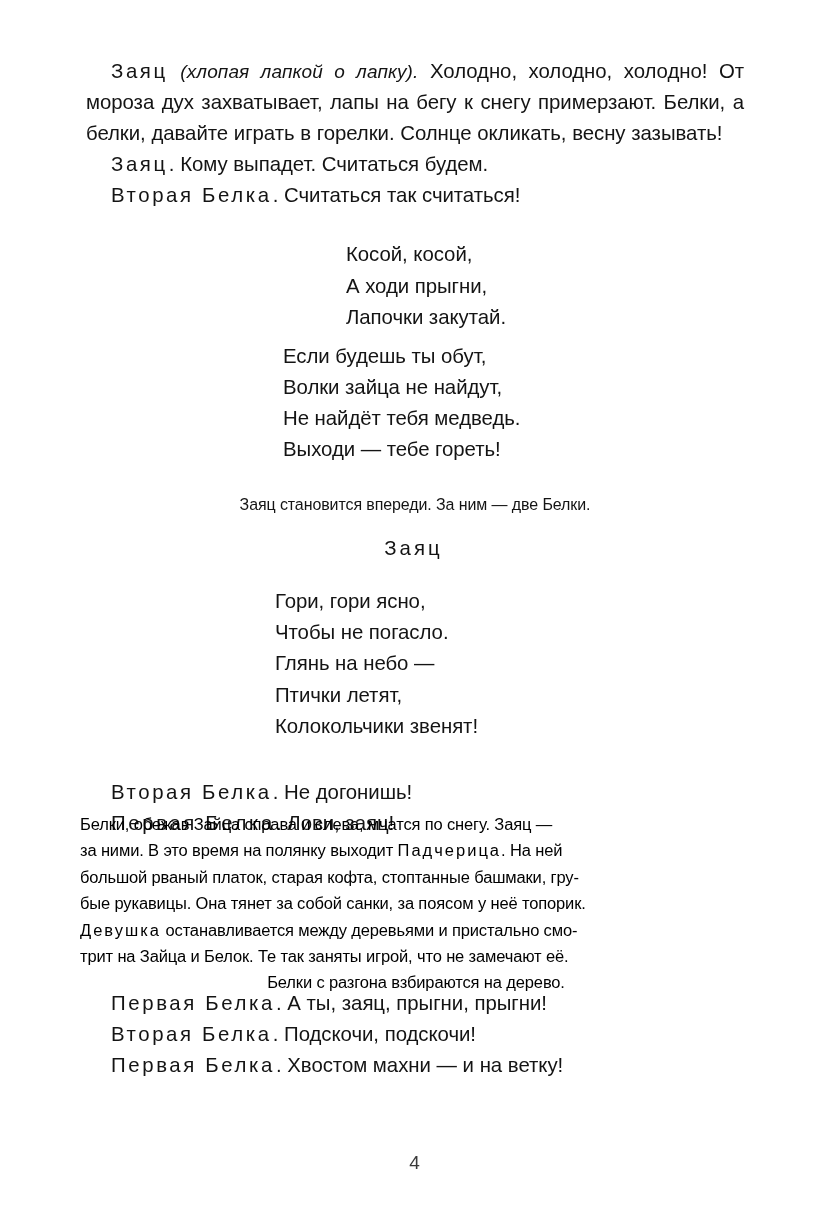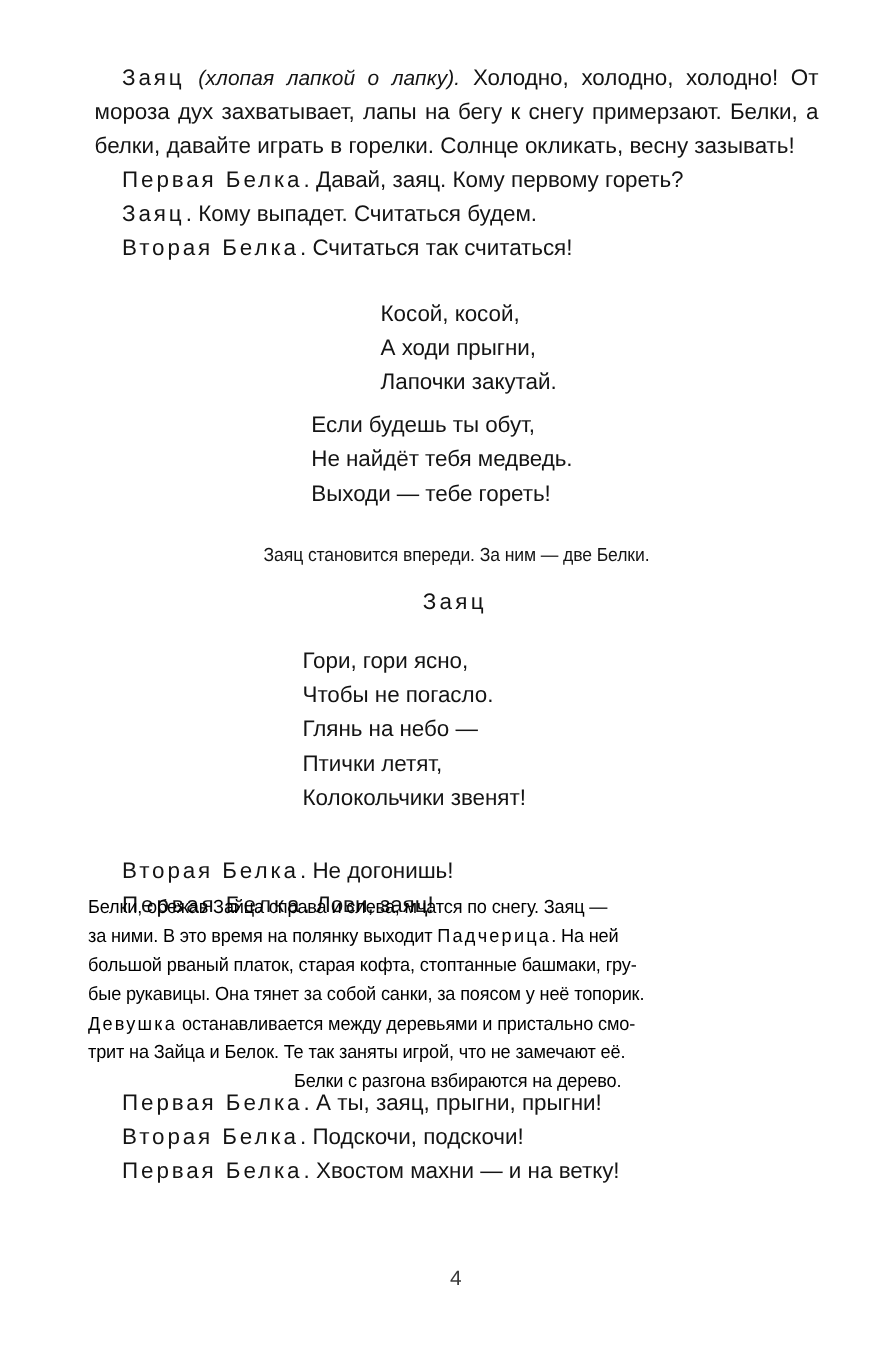--- a/index.html
+++ b/index.html
@@ -163,32 +163,32 @@
 </style>
 </head>
 <body>
 
 <div class="page">
 
   <div class="text-column">
 
     <p class="para indent"><span class="speaker">Заяц</span> <span class="stage-inline">(хлопая лапкой о лапку).</span> <span>Холодно, холодно, холодно! От мороза дух захватывает, лапы на бегу к снегу примерзают. Белки, а белки, давайте играть в горелки. Солнце окликать, весну зазывать!</span></p>
 
-    <p class="para indent no-justify"><span class="speaker">Первая Белка</span>. <span>Давай, заяц. Кому первому гореть?</span></p>
     <p class="para indent no-justify"><span class="speaker">Заяц</span>. <span>Кому выпадет. Считаться будем.</span></p>
     <p class="para indent no-justify"><span class="speaker">Вторая Белка</span>. <span>Считаться так считаться!</span></p>
 
     <div class="verse verse-block-a">
       <span class="verse-line">Косой, косой,</span>
       <span class="verse-line">А ходи прыгни,</span>
       <span class="verse-line">Лапочки закутай.</span>
     </div>
 
     <div class="verse verse-block-b">
       <span class="verse-line">Если будешь ты обут,</span>
+      <span class="verse-line">Волки зайца не найдут,</span>
       <span class="verse-line">Не найдёт тебя медведь.</span>
       <span class="verse-line">Выходи — тебе гореть!</span>
     </div>
 
     <div class="gap-md"></div>
 
     <p class="stage-small">Заяц становится впереди. За ним — две Белки.</p>
 
     <p class="verse-heading">Заяц</p>
 

